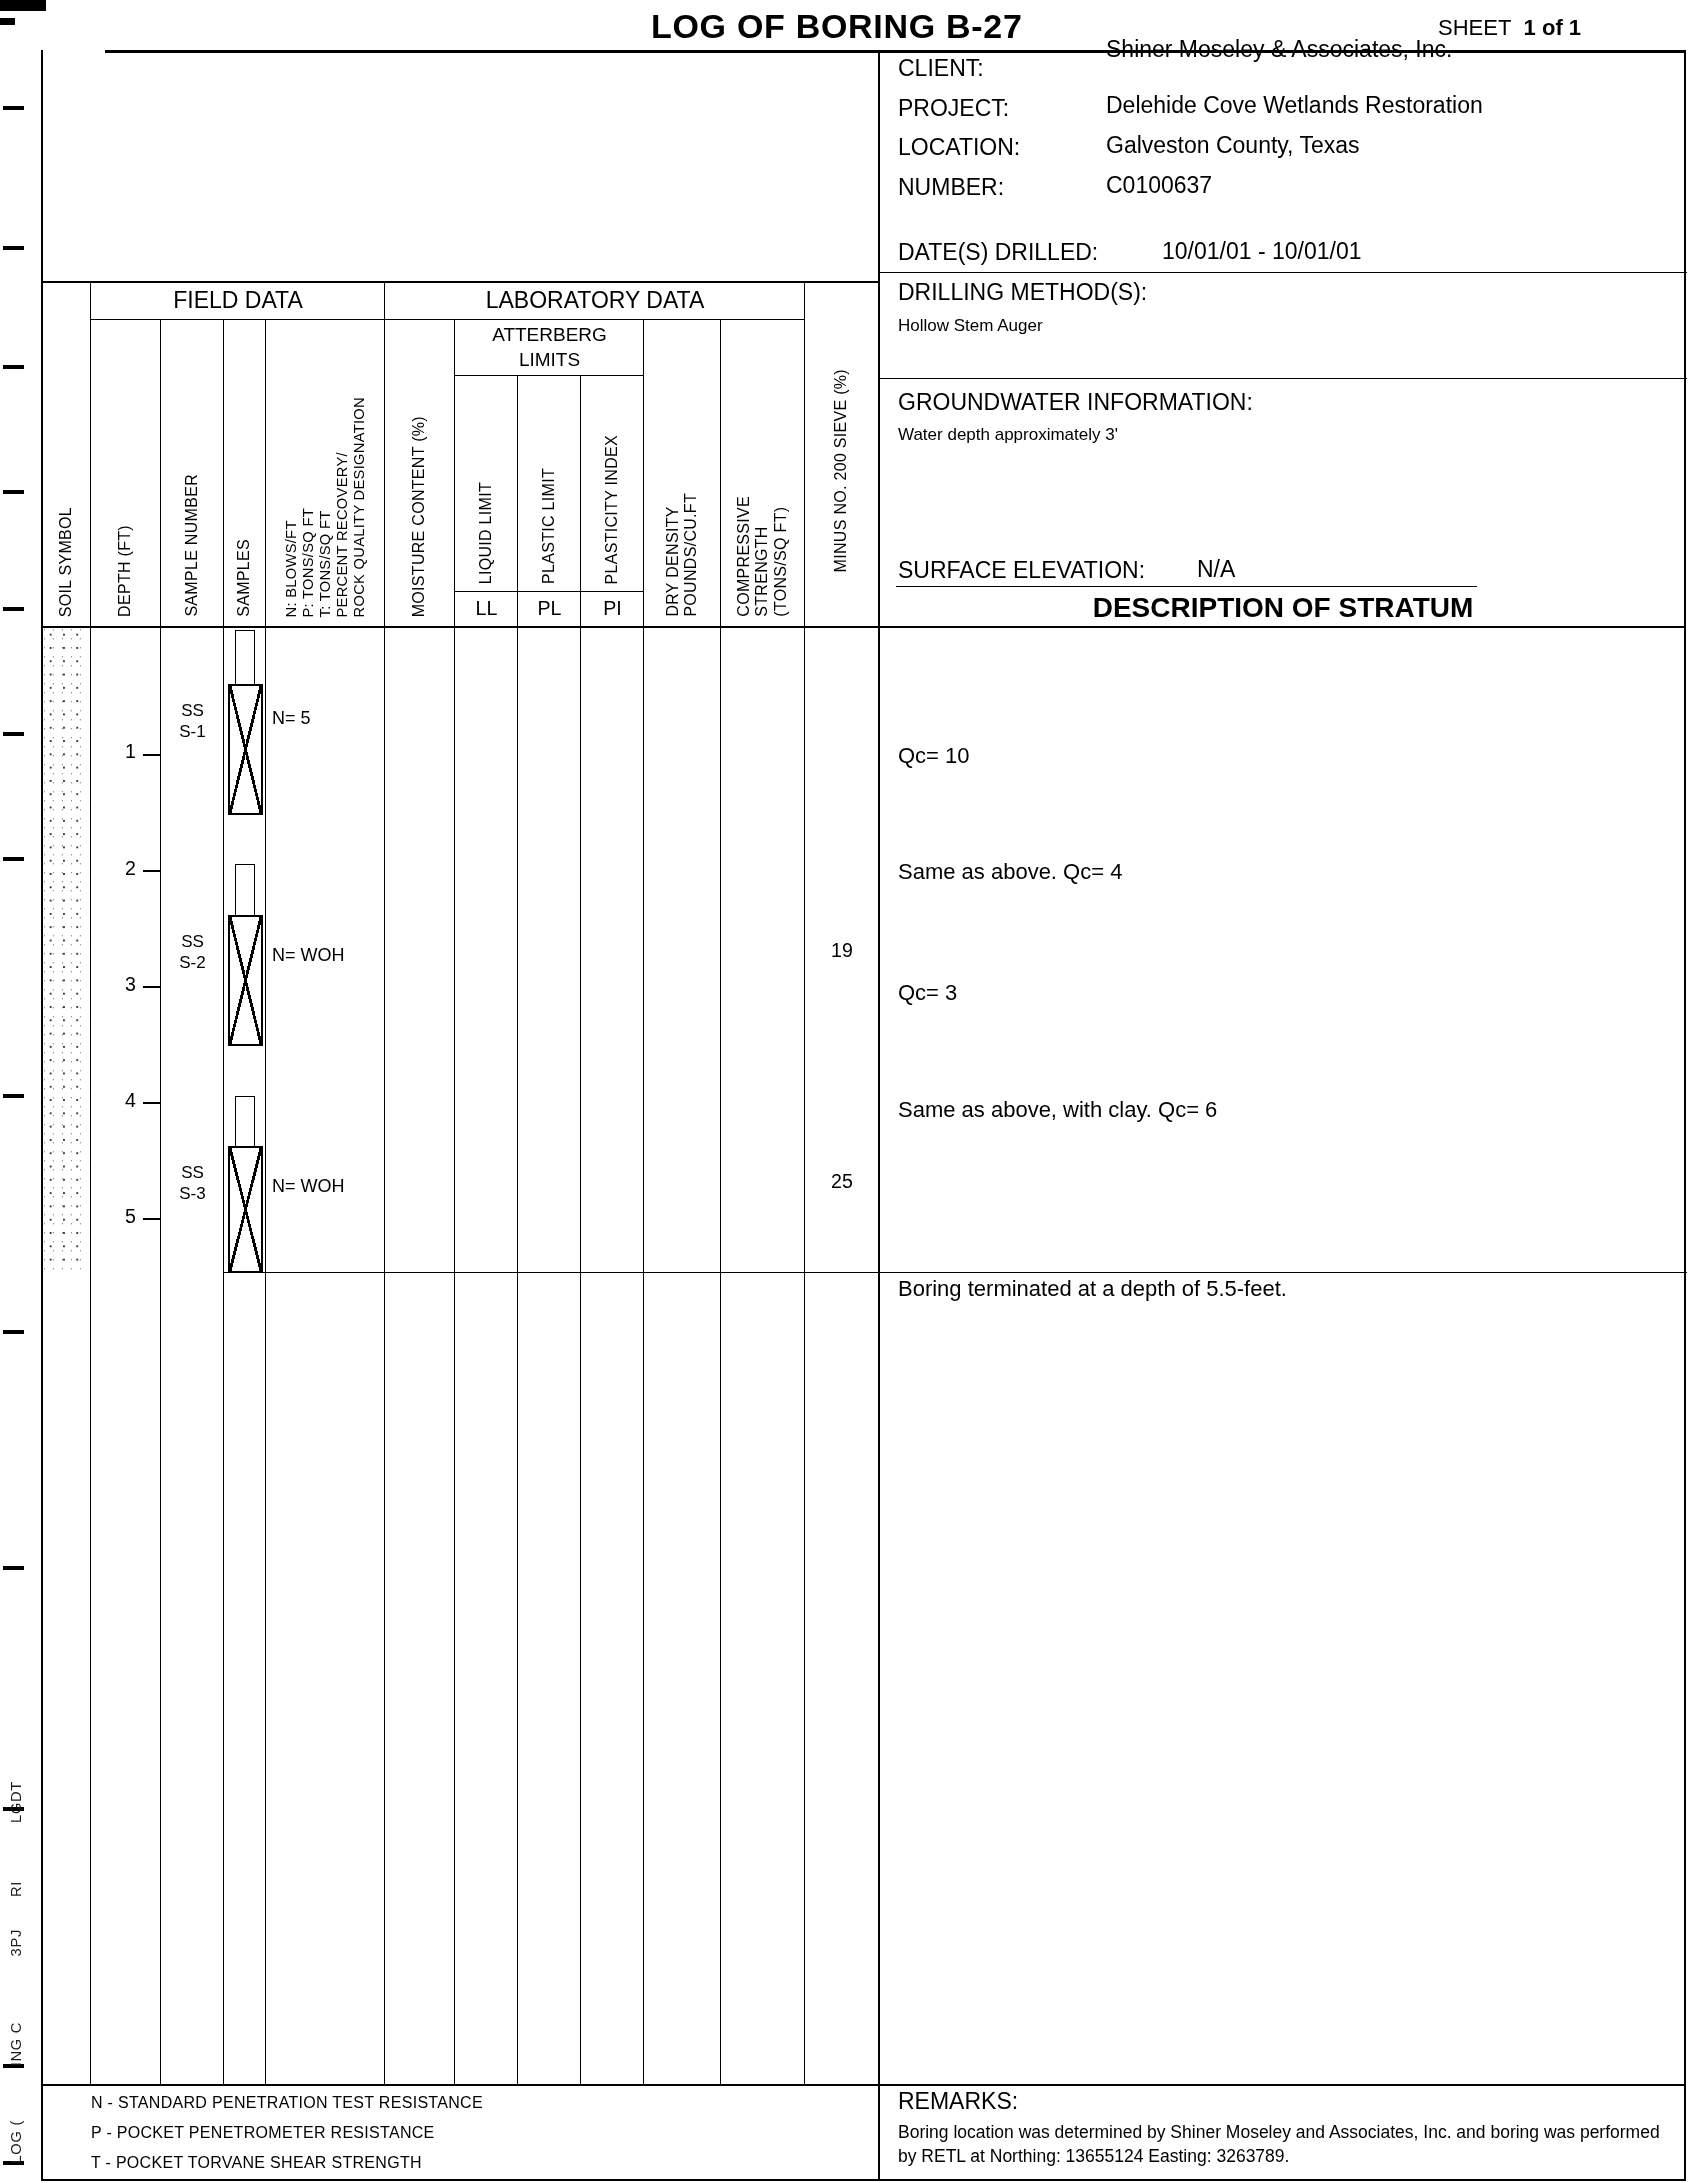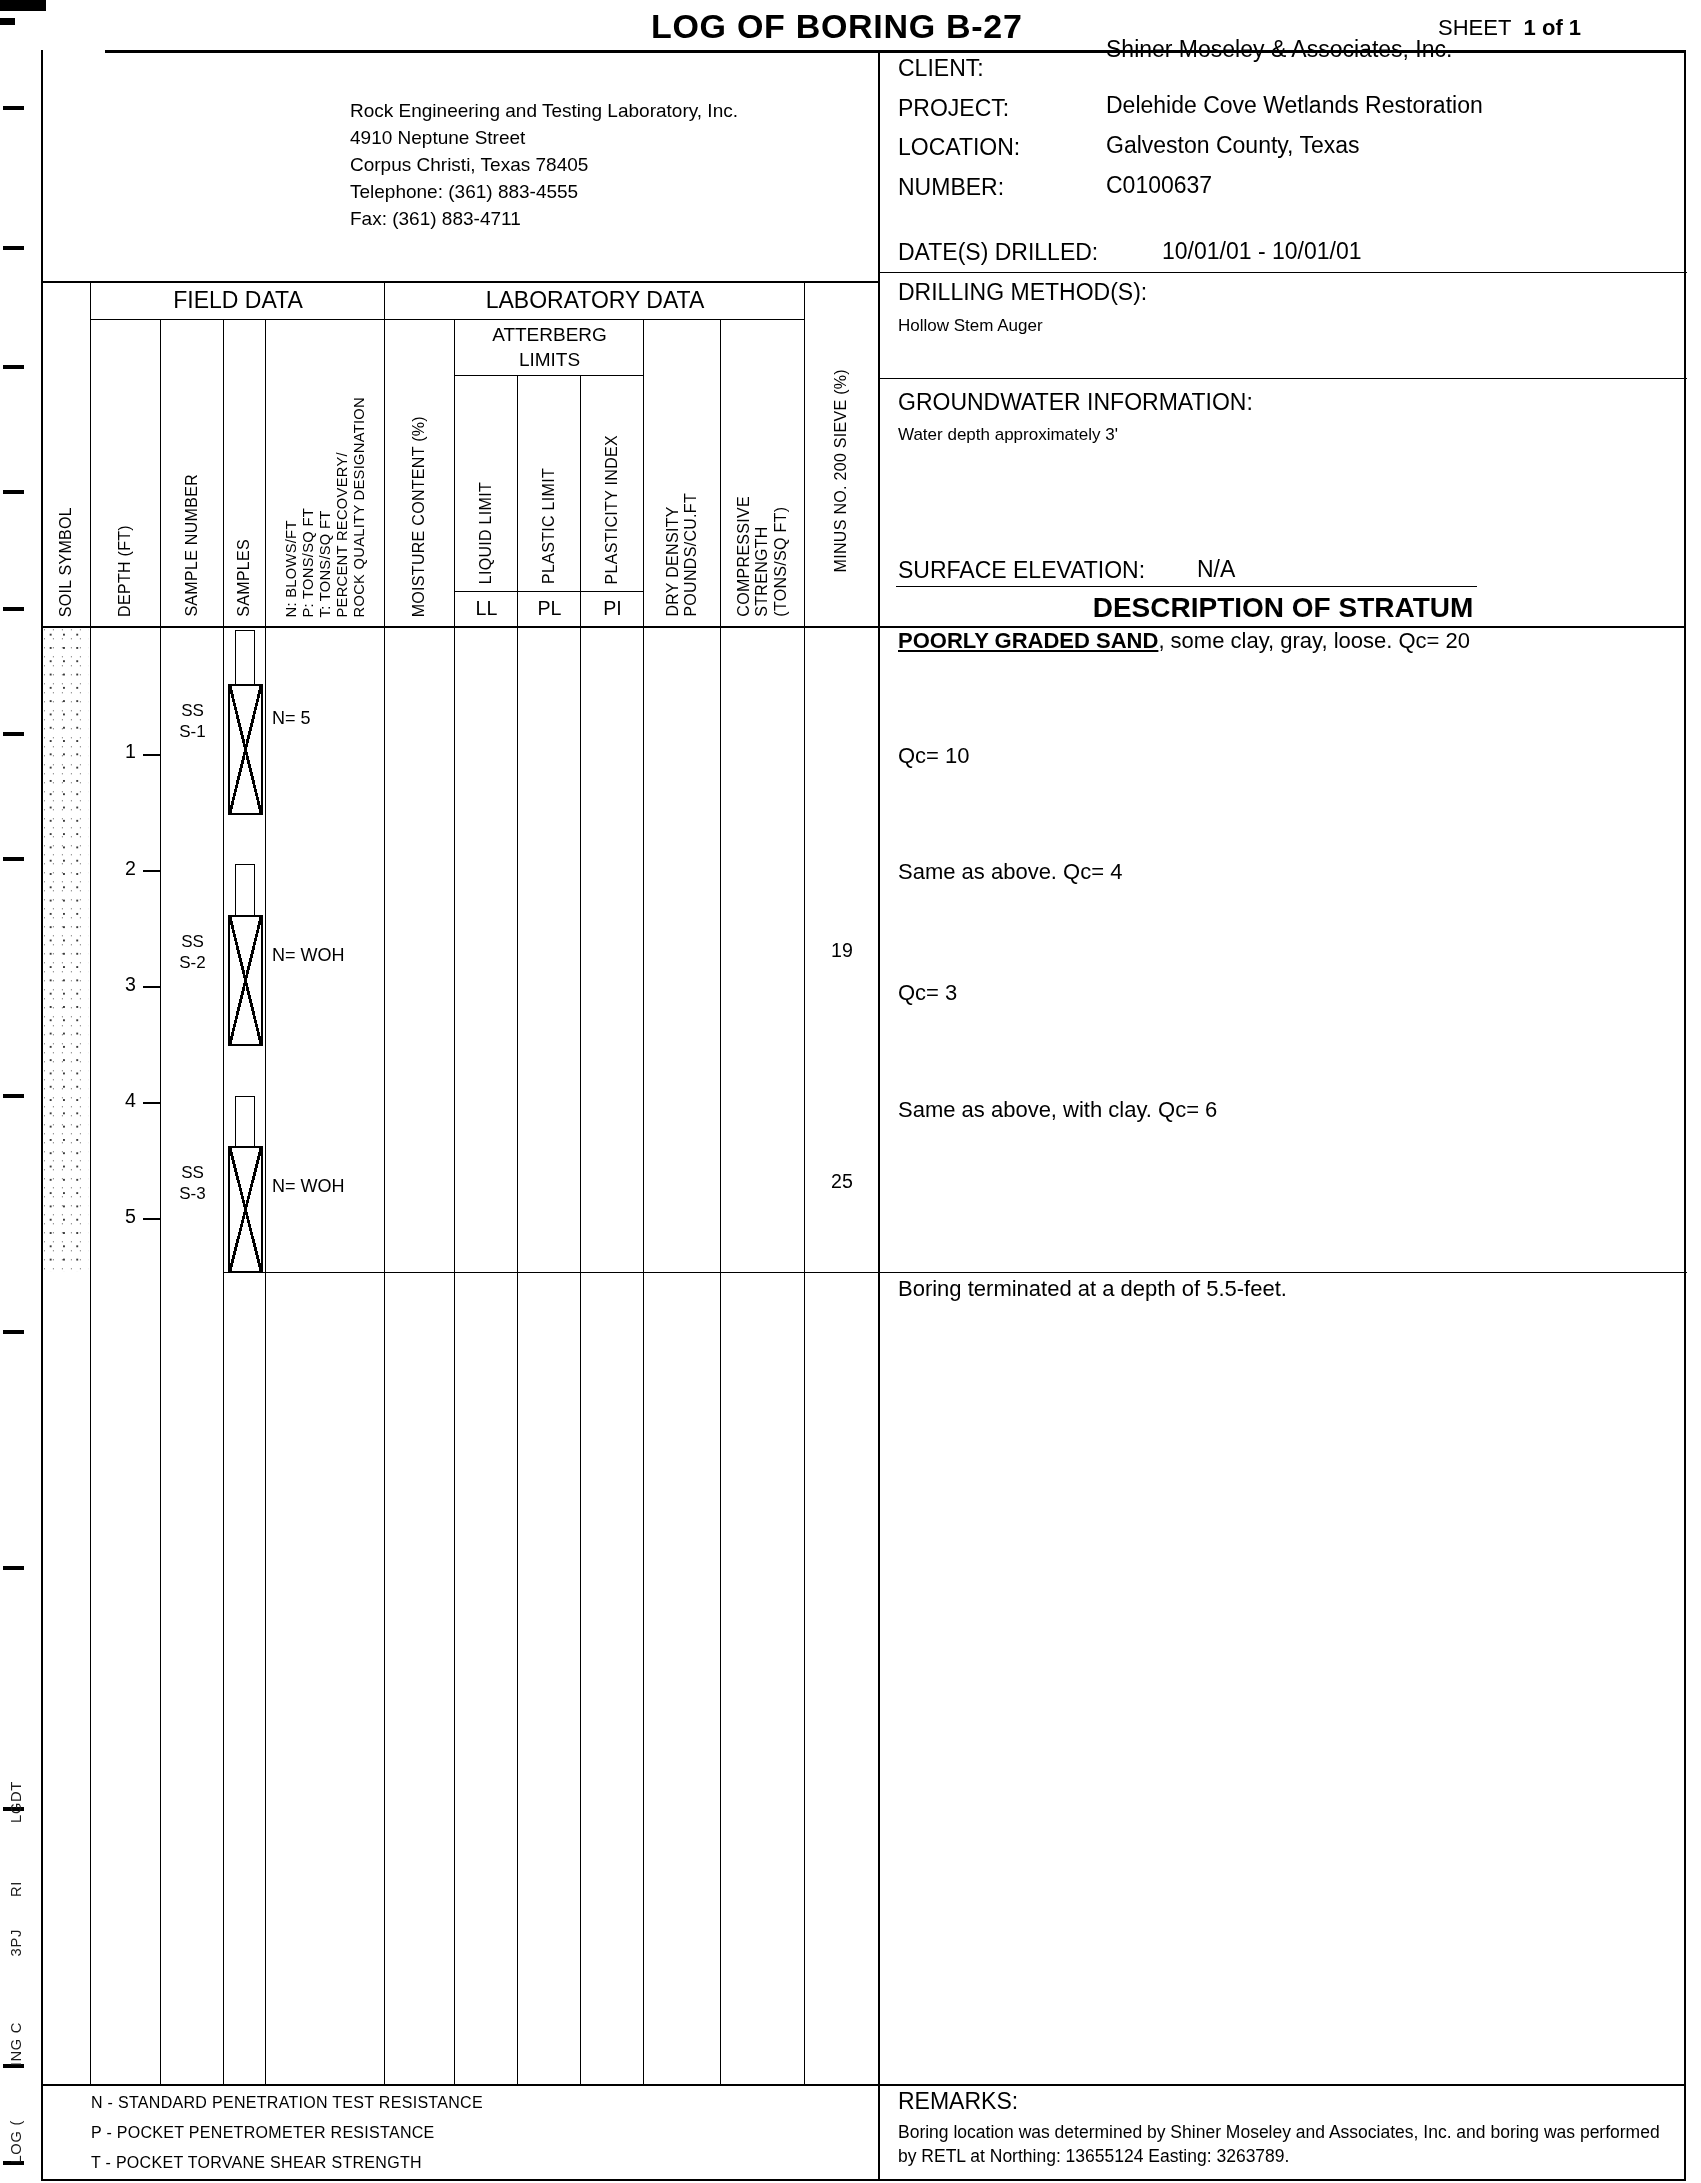--- a/index.html
+++ b/index.html
@@ -62,27 +62,20 @@
   <div class="margintxt" style="left:8.4px;top:2022px;">ING C</div>
   <div class="margintxt" style="left:8.4px;top:2120px;">LOG (</div>
 
   <div class="abs title" style="left:651px;top:7px;">LOG OF BORING B-27</div>
   <div class="abs" style="left:1438px;top:15.4px;font-size:22px;">
     <span>SHEET</span>&nbsp;
     <span style="font-weight:bold;">1  of  1</span>
   </div>
 
 
-  <div class="abs" style="left:350px;top:97px;font-size:19px;line-height:27px;">
-    <div>Rock Engineering and Testing Laboratory, Inc.</div>
-    <div>4910 Neptune Street</div>
-    <div>Corpus Christi, Texas  78405</div>
-    <div>Telephone:  (361) 883-4555</div>
-    <div>Fax:  (361) 883-4711</div>
-  </div>
 
   <div class="abs infolabel" style="left:898px;top:55px;">CLIENT:</div>
   <div class="abs infoval" style="left:1106px;top:36px;">Shiner Moseley &amp; Associates, Inc.</div>
   <div class="abs infolabel" style="left:898px;top:95px;">PROJECT:</div>
   <div class="abs infoval" style="left:1106px;top:92px;">Delehide Cove Wetlands Restoration</div>
   <div class="abs infolabel" style="left:898px;top:134px;">LOCATION:</div>
   <div class="abs infoval" style="left:1106px;top:132px;">Galveston County, Texas</div>
   <div class="abs infolabel" style="left:898px;top:174px;">NUMBER:</div>
   <div class="abs infoval" style="left:1106px;top:172px;">C0100637</div>
   <div class="abs infolabel" style="left:898px;top:239px;">DATE(S) DRILLED:</div>
@@ -204,23 +197,20 @@
   <div class="abs pre" style="left:161px;top:931px;width:63px;text-align:center;font-size:17px;line-height:21px;">SS
 S-2</div>
   <div class="abs pre" style="left:161px;top:1162px;width:63px;text-align:center;font-size:17px;line-height:21px;">SS
 S-3</div>
   <div class="abs" style="left:272px;top:708px;font-size:18px;">N= 5</div>
   <div class="abs" style="left:272px;top:945px;font-size:18px;">N= WOH</div>
   <div class="abs" style="left:272px;top:1176px;font-size:18px;">N= WOH</div>
   <div class="abs" style="left:805px;top:939px;width:74px;text-align:center;font-size:19.6px;">19</div>
   <div class="abs" style="left:805px;top:1170px;width:74px;text-align:center;font-size:19.6px;">25</div>
 
-  <div class="abs desc" style="left:898px;top:628px;width:770px;">
-    <span class="ublead">POORLY GRADED SAND</span><span>, some clay, gray, loose. Qc= 20</span>
-  </div>
   <div class="abs desc" style="left:898px;top:743px;">Qc= 10</div>
   <div class="abs desc" style="left:898px;top:859px;">Same as above. Qc= 4</div>
   <div class="abs desc" style="left:898px;top:980px;">Qc= 3</div>
   <div class="abs desc" style="left:898px;top:1097px;">Same as above, with clay. Qc= 6</div>
   <div class="abs desc" style="left:898px;top:1276px;">Boring terminated at a depth of 5.5-feet.</div>
 
   <div class="abs legend" style="left:91px;top:2094px;">N - STANDARD PENETRATION TEST RESISTANCE</div>
   <div class="abs legend" style="left:91px;top:2124px;">P - POCKET PENETROMETER RESISTANCE</div>
   <div class="abs legend" style="left:91px;top:2154px;">T - POCKET TORVANE SHEAR STRENGTH</div>
 

